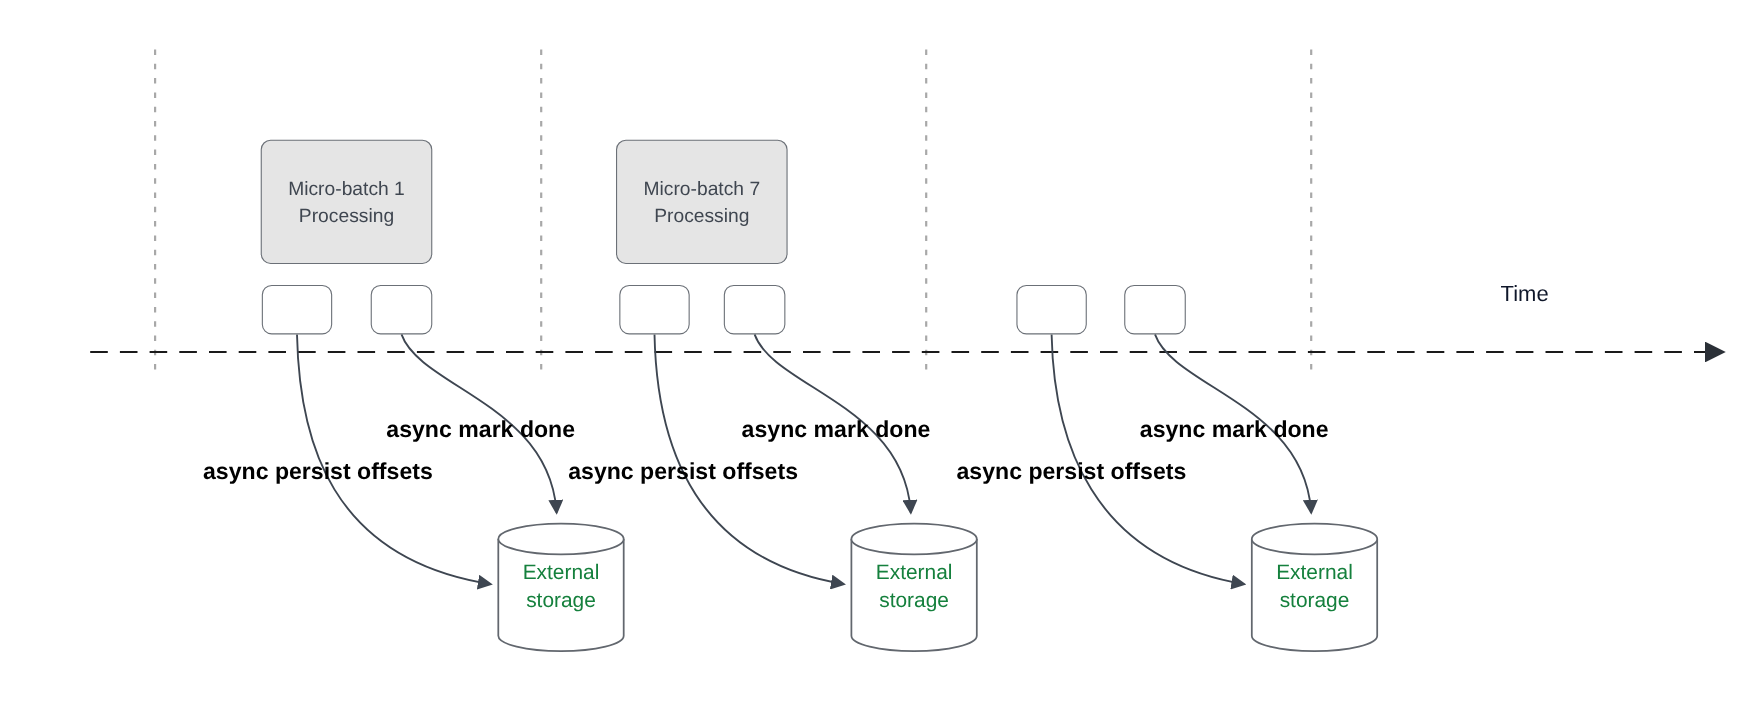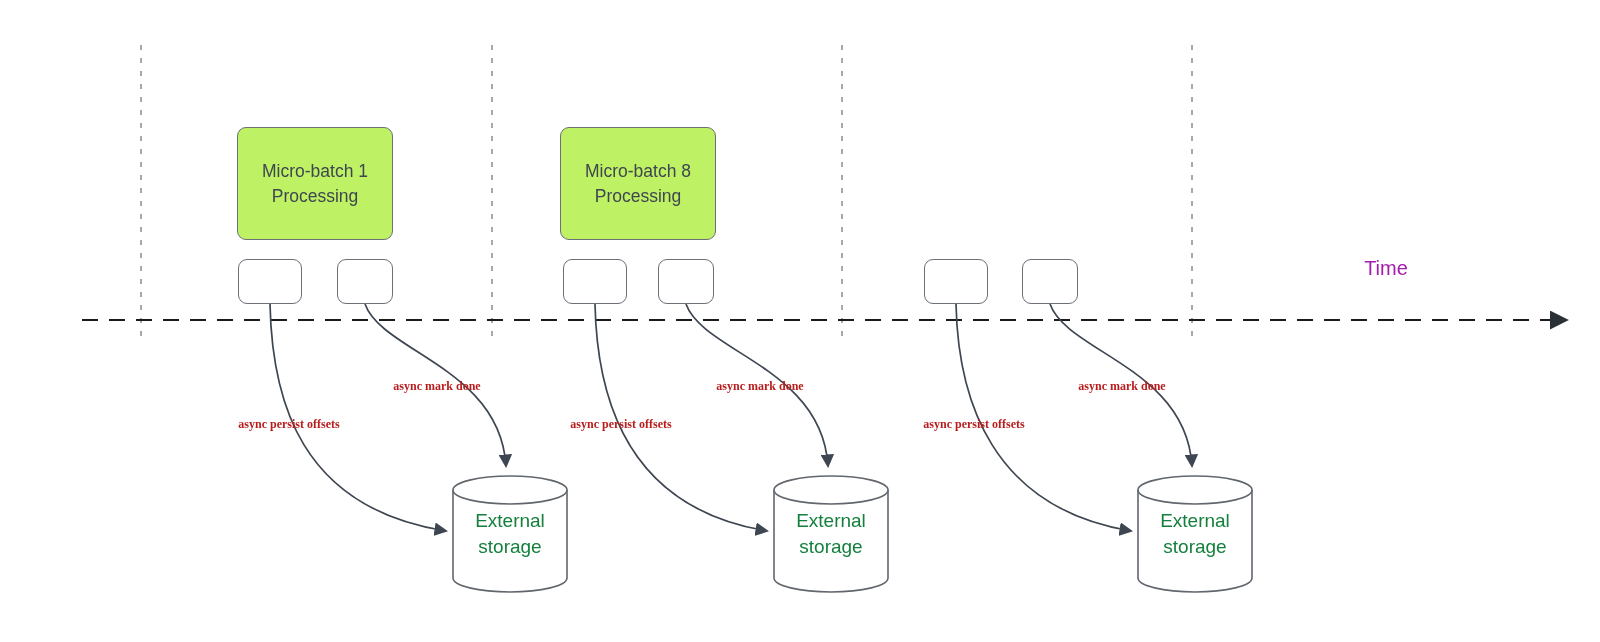--- a/index.html
+++ b/index.html
@@ -26,21 +26,21 @@
   .timeline  { stroke: #1a1a1a; stroke-width: 2; }
   .flow-arrow { stroke: #3e4651; stroke-width: 1.7; fill: none; }
 
   .proc-box {
     position: absolute;
     width: 156px;
     height: 113px;
     top: 127px;
     border: 1.5px solid #6b7077;
     border-radius: 9px;
-    background: #bef264;
+    background: #e5e5e5;
     display: flex;
     align-items: center;
     justify-content: center;
     text-align: center;
     font-size: 17.5px;
     line-height: 1.4;
     color: #3f4650;
     box-sizing: border-box;
     padding: 4px;
   }
@@ -70,31 +70,30 @@
     text-align: center;
     font-size: 19px;
     line-height: 1.35;
     color: #15803d;
   }
 
   .arrow-label {
     position: absolute;
     transform: translateX(-50%);
     white-space: nowrap;
-    font-size: 12px;
+    font-size: 21px;
     font-weight: bold;
-    color: #b91c1c;
-    font-family: Liberation Serif, serif;
+    color: #000000;
   }
   .time-label {
     position: absolute;
     transform: translateX(-50%);
     white-space: nowrap;
     font-size: 20px;
-    color: #a21caf;
+    color: #0f172a;
   }
 </style>
 </head>
 <body>
 
 <div class="canvas">
 
   <svg class="overlay" viewBox="0 0 1600 642">
     <defs>
       <marker id="arrSmall" viewBox="0 0 10 10" refX="8.5" refY="5" markerWidth="8" markerHeight="8" orient="auto-start-reverse">
@@ -133,21 +132,21 @@
   <div class="arrow-label" style="left:437px; top:379px;">async mark done</div>
   <div class="cylinder" style="left:451px;">
     <svg width="118" height="120" viewBox="0 0 118 120">
       <path d="M2 16 L2 104 A57 14 0 0 0 116 104 L116 16" fill="#ffffff" stroke="#62676e" stroke-width="1.6"></path>
       <ellipse cx="59" cy="16" rx="57" ry="14" fill="#ffffff" stroke="#62676e" stroke-width="1.6"></ellipse>
     </svg>
     <div class="cyl-label">External storage</div>
   </div>
 
   <div class="proc-box" style="left:560px;">
-    <span>Micro-batch 8 Processing</span>
+    <span>Micro-batch 7 Processing</span>
   </div>
   <div class="task-rect persist" style="left:563px;"></div>
   <div class="task-rect done" style="left:658px;"></div>
   <div class="arrow-label" style="left:621px; top:417px;">async persist offsets</div>
   <div class="arrow-label" style="left:760px; top:379px;">async mark done</div>
   <div class="cylinder" style="left:772px;">
     <svg width="118" height="120" viewBox="0 0 118 120">
       <path d="M2 16 L2 104 A57 14 0 0 0 116 104 L116 16" fill="#ffffff" stroke="#62676e" stroke-width="1.6"></path>
       <ellipse cx="59" cy="16" rx="57" ry="14" fill="#ffffff" stroke="#62676e" stroke-width="1.6"></ellipse>
     </svg>

